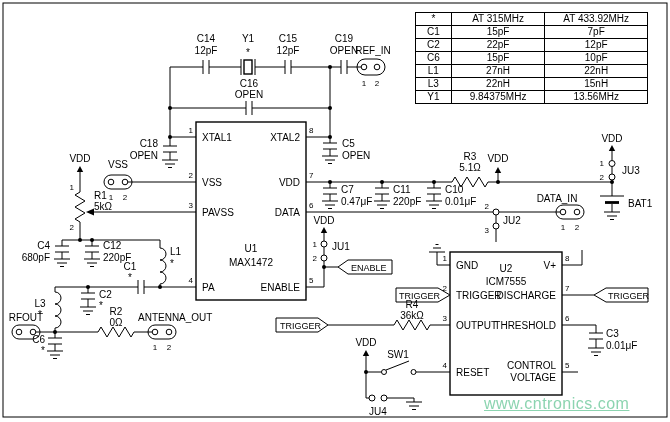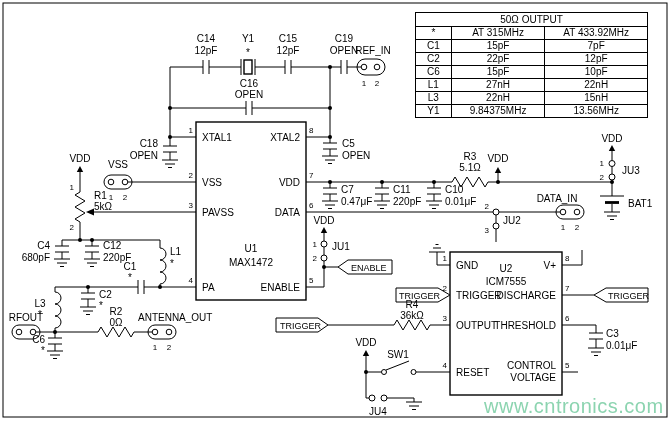--- a/index.html
+++ b/index.html
@@ -15,21 +15,21 @@
   svg .arr{fill:#000;stroke:none;}
   svg text{font-family:"Liberation Sans","DejaVu Sans",sans-serif;font-size:10px;fill:#000;}
   svg text.t8{font-size:8px;}
   svg text.t9{font-size:9px;}
   svg .mid{text-anchor:middle;}
   svg .end{text-anchor:end;}
   #valtable{position:absolute;left:415px;top:12px;width:233px;border-collapse:collapse;}
   #valtable td{border:1px solid #000;font-size:10px;text-align:center;padding:0 2px;height:12px;line-height:12px;white-space:nowrap;}
   #valtable td.title{height:13px;}
   #footnote{position:absolute;left:417px;top:117px;font-size:10px;color:#000;white-space:nowrap;}
-  #watermark{position:absolute;left:484px;top:395px;font-size:20px;letter-spacing:.5px;color:#8cd4b0;white-space:nowrap;}
+  #watermark{position:absolute;left:484px;top:395px;font-size:16px;letter-spacing:.5px;color:#8cd4b0;white-space:nowrap;text-decoration:underline;}
 </style>
 </head>
 <body>
 
 <div id="canvas">
 <svg width="670" height="422" viewBox="0 0 670 422">
 
   <rect x="3" y="3" width="664" height="414" fill="none" stroke="#000" stroke-width="1"></rect>
 
   <g>
@@ -374,23 +374,20 @@
   </g>
 </svg>
 
   <table id="valtable">
     <colgroup>
         <col style="width:36px">
         <col style="width:94px">
         <col style="width:103px">
       </colgroup>
     <tbody>
-        <tr>
-          <td class="title" colspan="3">50Ω OUTPUT</td>
-        </tr>
     <tr>
       <td>*</td>
       <td>AT 315MHz</td>
       <td>AT 433.92MHz</td>
     </tr>
     <tr>
       <td>C1</td>
       <td>15pF</td>
       <td>7pF</td>
     </tr>

